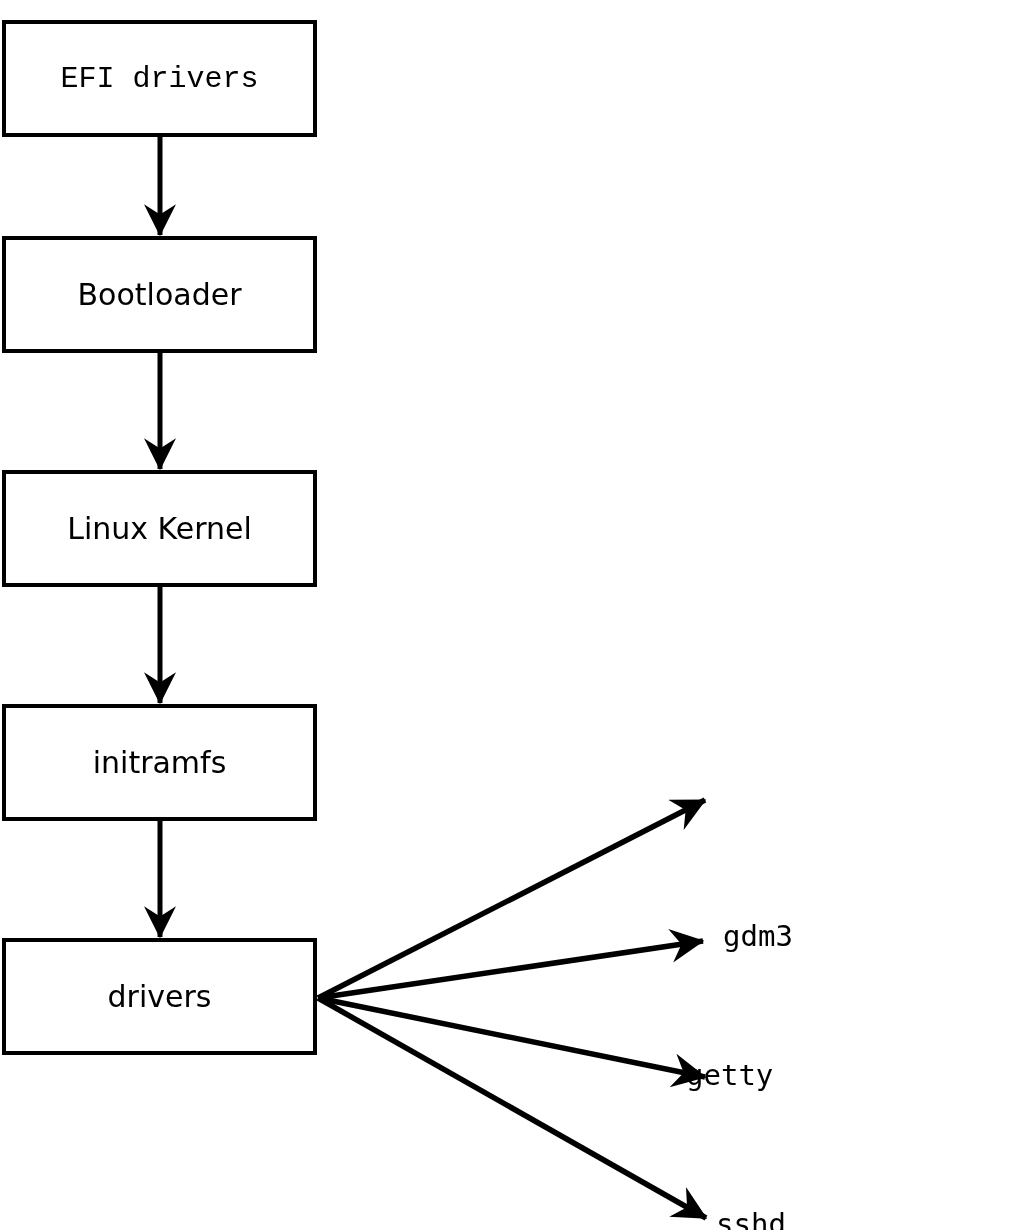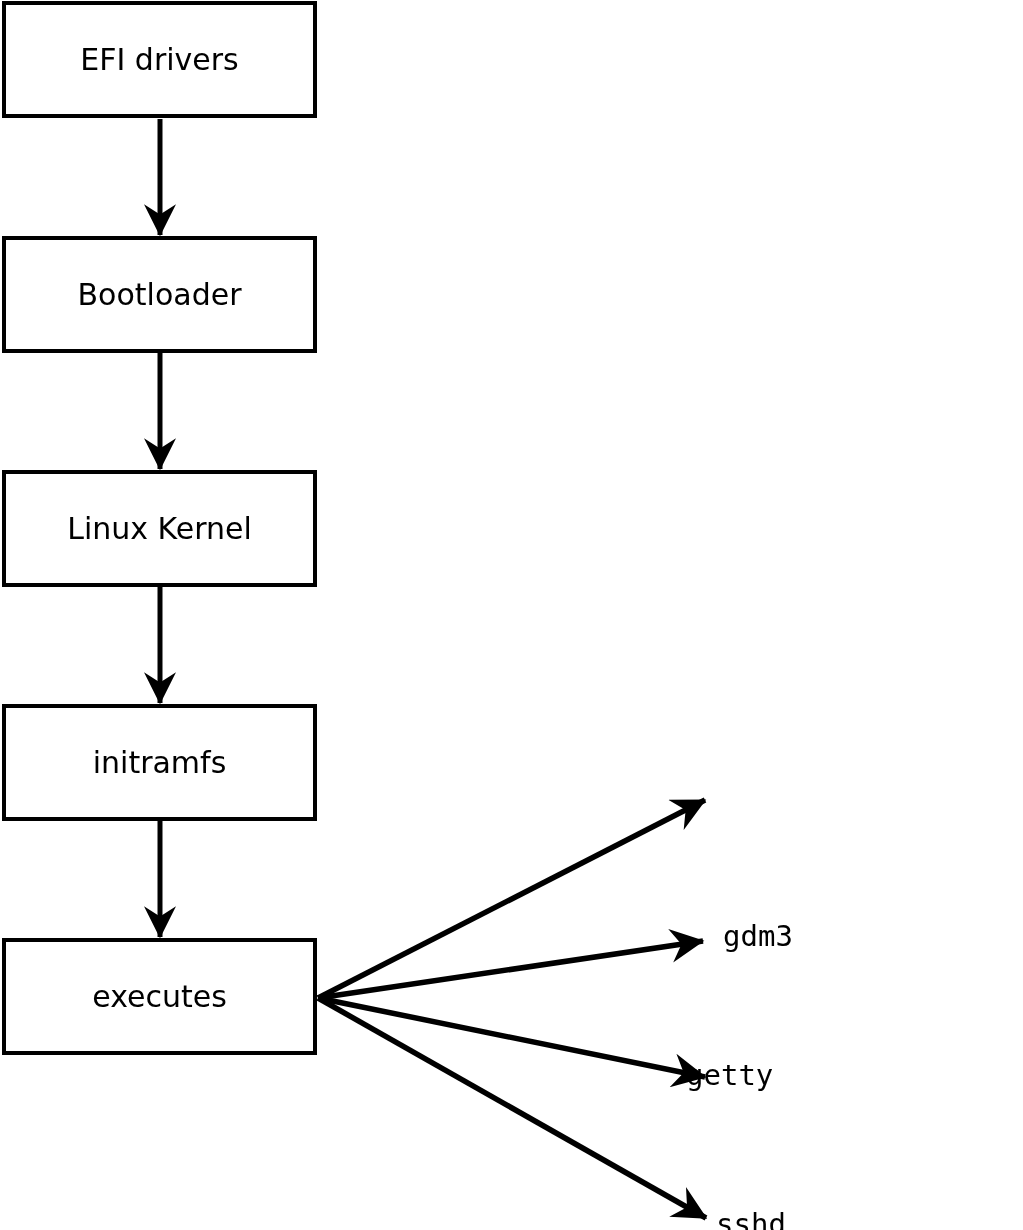--- a/index.html
+++ b/index.html
@@ -30,21 +30,21 @@
     height: 117px;
     box-sizing: border-box;
     border: 4px solid #000000;
     background: #ffffff;
     display: flex;
     align-items: center;
     justify-content: center;
     font-size: 30px;
     line-height: 1;
   }
-  .node-0 { top: 1px; }
+  .node-0 { top: 20px; font-family: Liberation Mono, monospace; }
   .node-1 { top: 236px; }
   .node-2 { top: 470px; }
   .node-3 { top: 704px; }
   .node-4 { top: 938px; }
   .proc {
     position: absolute;
     transform: translateY(-50%);
     font-family: "DejaVu Sans Mono", monospace;
     font-size: 29px;
     line-height: 1;
@@ -95,21 +95,21 @@
   <div class="node node-1">
     <span>Bootloader</span>
   </div>
   <div class="node node-2">
     <span>Linux Kernel</span>
   </div>
   <div class="node node-3">
     <span>initramfs</span>
   </div>
   <div class="node node-4">
-    <span>executes</span>
+    <span>drivers</span>
   </div>
 
   <div class="proc proc-1">gdm3</div>
   <div class="proc proc-2">getty</div>
   <div class="proc proc-3">sshd</div>
 
 
 </div>
 
 </body></html>

